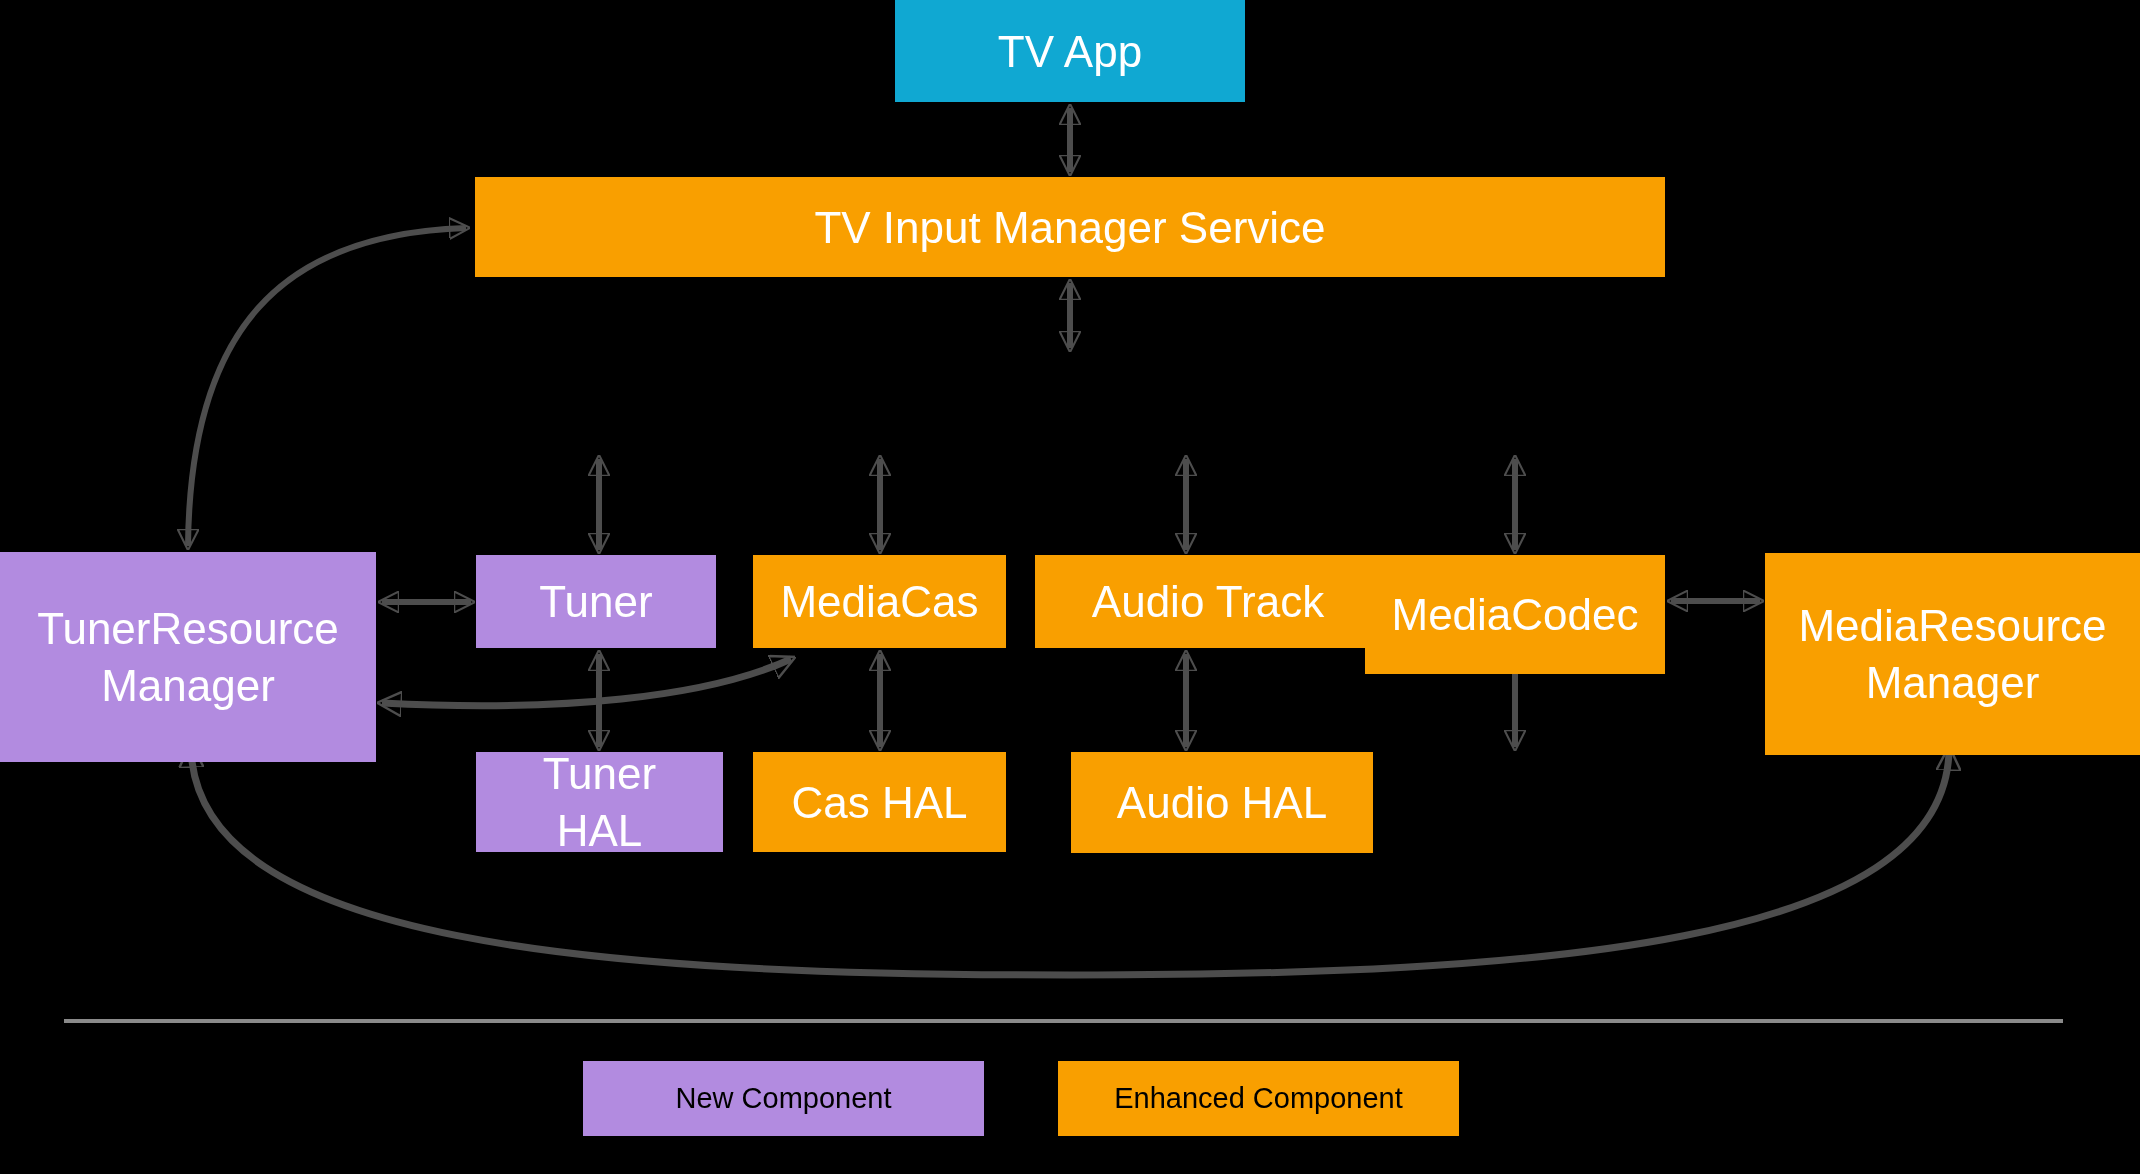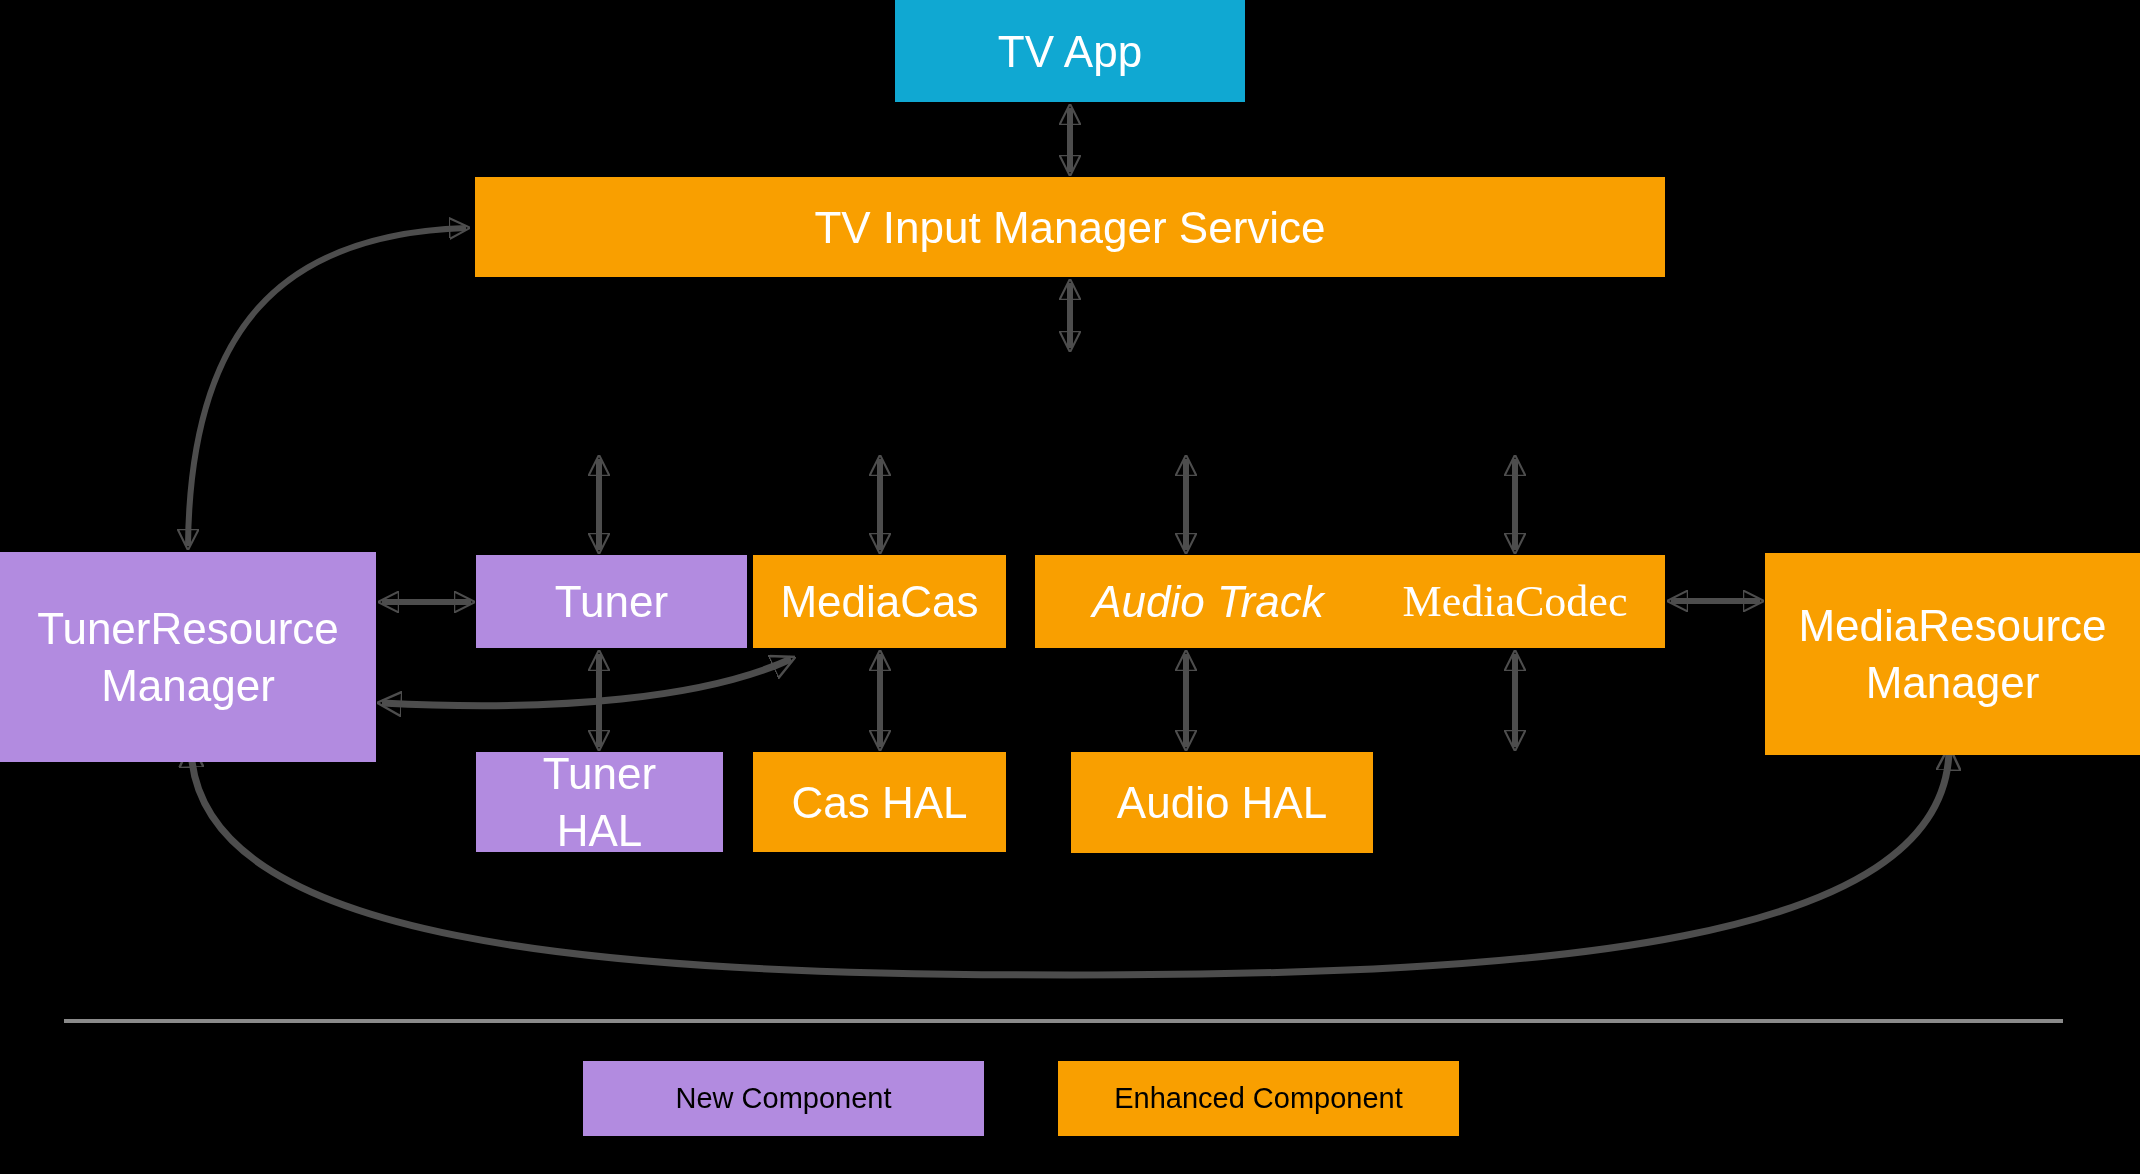--- a/index.html
+++ b/index.html
@@ -86,27 +86,27 @@
     <path d="M 191,748 C 196,945 600,975 1070,975 C 1540,975 1944,945 1949,751" stroke-width="7" marker-start="url(#ah)" marker-end="url(#ah)"></path>
   </svg>
 
   <div class="node cyan" style="left:895px; top:0px; width:350px; height:102px;">TV App</div>
 
   <div class="node orange" style="left:475px; top:177px; width:1190px; height:100px;">TV Input Manager Service</div>
 
 
   <div class="node purple" style="left:0px; top:552px; width:376px; height:210px;">TunerResource Manager</div>
 
-  <div class="node purple" style="left:476px; top:555px; width:271px; height:93px;">Tuner</div>
+  <div class="node purple" style="left:476px; top:555px; width:240px; height:93px;">Tuner</div>
 
   <div class="node orange" style="left:753px; top:555px; width:253px; height:93px;">MediaCas</div>
 
-  <div class="node orange" style="left:1035px; top:555px; width:346px; height:93px;font-style:italic;">Audio Track</div>
+  <div class="node orange" style="left:1035px; top:555px; width:346px; height:93px;">Audio Track</div>
 
-  <div class="node orange" style="left:1365px; top:555px; width:300px; height:93px;font-family:Liberation Serif, serif;">MediaCodec</div>
+  <div class="node orange" style="left:1365px; top:555px; width:300px; height:119px;">MediaCodec</div>
 
   <div class="node orange" style="left:1765px; top:553px; width:375px; height:202px;">MediaResource Manager</div>
 
   <div class="node purple" style="left:476px; top:752px; width:247px; height:100px;">Tuner HAL</div>
 
   <div class="node orange" style="left:753px; top:752px; width:253px; height:100px;">Cas HAL</div>
 
   <div class="node orange" style="left:1035px; top:752px; width:302px; height:101px;margin-left:36px;">Audio HAL</div>
 
 

